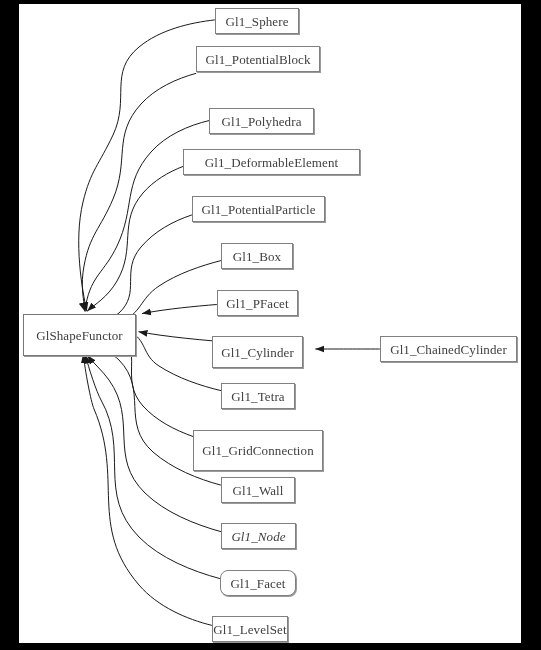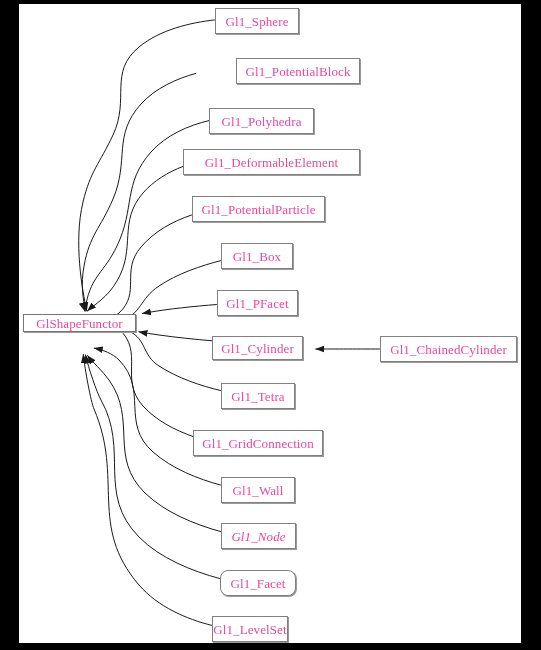--- a/index.html
+++ b/index.html
@@ -35,21 +35,21 @@
   .node-box {
     position: absolute;
     box-sizing: border-box;
     background: #ffffff;
     border: 1px solid #808080;
     box-shadow: 1px 1px 0 0 #9a9a9a;
     display: flex;
     align-items: center;
     justify-content: center;
     white-space: nowrap;
-    color: #ec4899;
+    color: #404040;
     font-size: 13px;
     line-height: 1;
     letter-spacing: 0.1px;
   }
   .node-box.root {
     border-color: #767676;
   }
 </style>
 </head>
 <body>
@@ -76,51 +76,51 @@
         <path d="M193.3,436.6 C175.1,430.2 156,420.5 143,406 C118.8,379 144.7,352.5 119,329 C113.2,323.7 102.7,322.2 93.6,322.5" fill="none" stroke="#1a1a1a" stroke-width="1" marker-end="url(#arrow)"></path>
         <path d="M220.9,485.1 C198.2,479.1 172.2,468.8 153,452 C120.4,423.3 148.5,390.1 119,360 C112.5,353.4 102.9,349.8 93.8,348.1" fill="none" stroke="#1a1a1a" stroke-width="1" marker-end="url(#arrow)"></path>
         <path d="M221,531.7 C195.1,524.5 165.1,512.6 145,493 C108.3,457.1 137.6,420.2 109,380 C102.4,370.7 92.6,362.3 87.3,355.2" fill="none" stroke="#1a1a1a" stroke-width="1" marker-end="url(#arrow)"></path>
         <path d="M219.9,578.6 C192.5,571.2 160,558.4 139,537 C96.4,493.5 129.4,450.5 101,400 C96.6,392.1 88.6,368.3 85.4,354.6" fill="none" stroke="#1a1a1a" stroke-width="1" marker-end="url(#arrow)"></path>
         <path d="M211.9,625.4 C187,619.3 157.7,606.8 139,585 C88.1,525.7 123.9,478.8 94,409 C90.8,401.5 85.2,371 83.2,354.1" fill="none" stroke="#1a1a1a" stroke-width="1" marker-end="url(#arrow)"></path>
         <path d="M379.8,349 C355.8,349 328.2,349 315.3,349" fill="none" stroke="#1a1a1a" stroke-width="1" marker-end="url(#arrow)"></path>
       </g>
   </svg>
 
   <div id="nodes">
-      <div class="node-box root" style="left: 23px; top: 314px; width: 113px; height: 18px;">
+      <div class="node-box root" style="left: 23px; top: 314px; width: 113px; height: 42px;">
         <span>GlShapeFunctor</span>
       </div>
       <div class="node-box" style="left: 215px; top: 8px; width: 84px; height: 26px;">
         <span>Gl1_Sphere</span>
       </div>
-      <div class="node-box" style="left: 196px; top: 58px; width: 124px; height: 26px; margin-left: 40px;">
+      <div class="node-box" style="left: 196px; top: 46px; width: 124px; height: 26px;">
         <span>Gl1_PotentialBlock</span>
       </div>
       <div class="node-box" style="left: 209px; top: 108px; width: 105px; height: 26px;">
         <span>Gl1_Polyhedra</span>
       </div>
       <div class="node-box" style="left: 183px; top: 149px; width: 177px; height: 26px;">
         <span>Gl1_DeformableElement</span>
       </div>
       <div class="node-box" style="left: 192px; top: 196px; width: 133px; height: 26px;">
         <span>Gl1_PotentialParticle</span>
       </div>
       <div class="node-box" style="left: 221px; top: 243px; width: 72px; height: 26px;">
         <span>Gl1_Box</span>
       </div>
       <div class="node-box" style="left: 217px; top: 290px; width: 81px; height: 26px;">
         <span>Gl1_PFacet</span>
       </div>
-      <div class="node-box" style="left: 212px; top: 336px; width: 91px; height: 24px;">
+      <div class="node-box" style="left: 212px; top: 336px; width: 91px; height: 32px;">
         <span>Gl1_Cylinder</span>
       </div>
       <div class="node-box" style="left: 221px; top: 383px; width: 74px; height: 26px;">
         <span>Gl1_Tetra</span>
       </div>
-      <div class="node-box" style="left: 193px; top: 430px; width: 130px; height: 26px;">
+      <div class="node-box" style="left: 193px; top: 430px; width: 130px; height: 41px;">
         <span>Gl1_GridConnection</span>
       </div>
       <div class="node-box" style="left: 221px; top: 477px; width: 74px; height: 26px;">
         <span>Gl1_Wall</span>
       </div>
       <div class="node-box" style="left: 221px; top: 523px; width: 75px; height: 26px; font-style: italic;">
         <span>Gl1_Node</span>
       </div>
       <div class="node-box" style="left: 220px; top: 570px; width: 76px; height: 26px; border-radius: 8px;">
         <span>Gl1_Facet</span>

